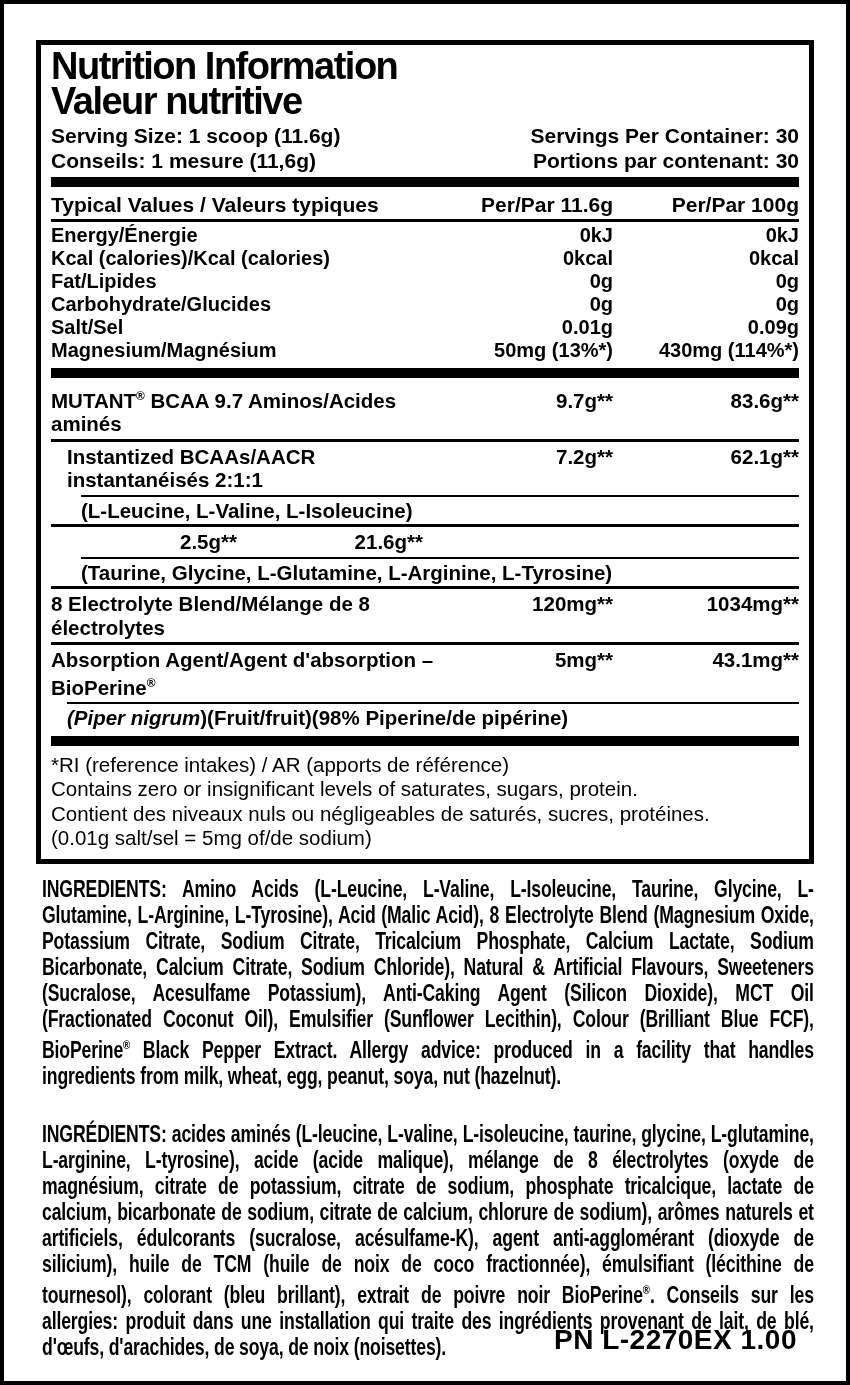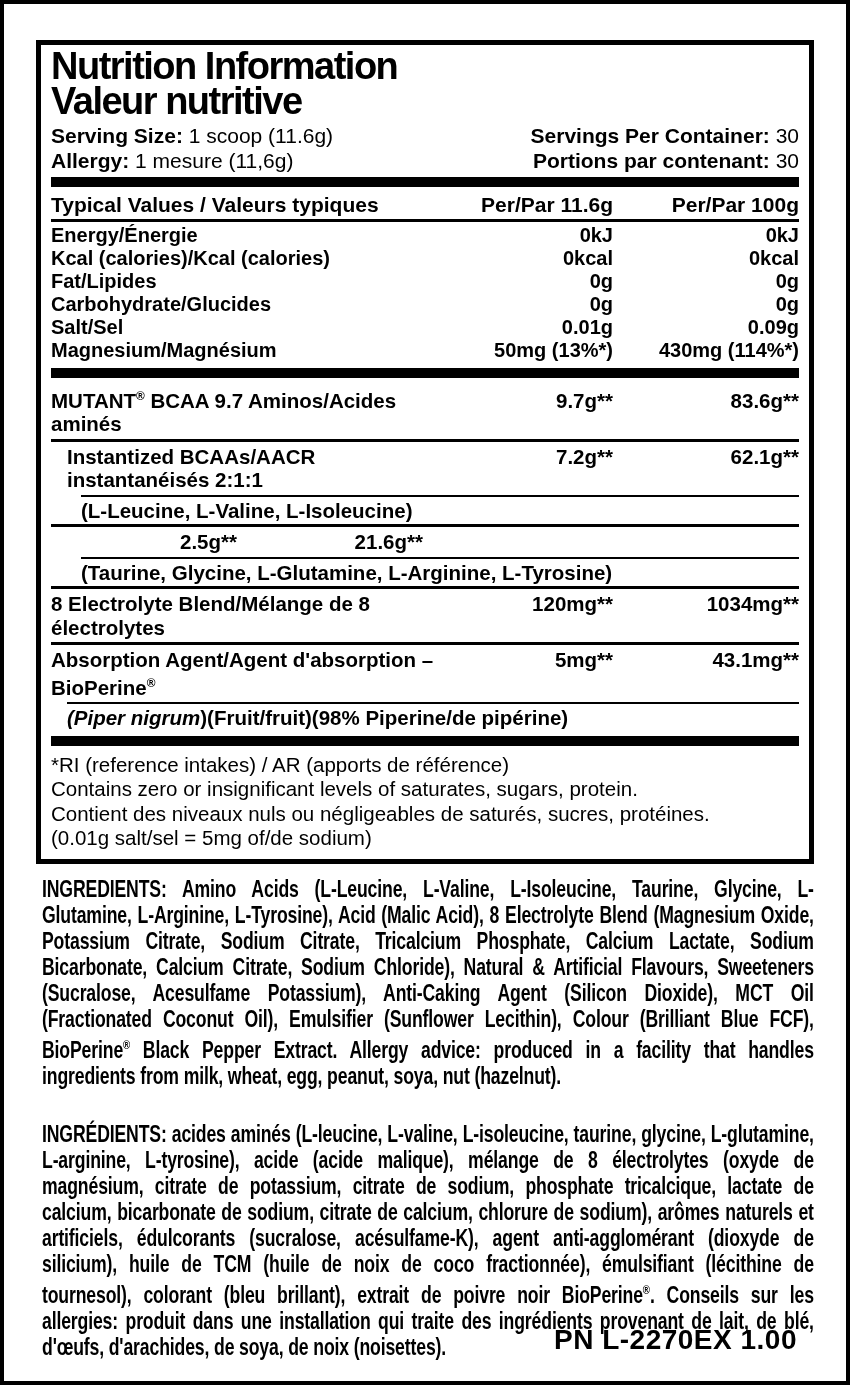--- a/index.html
+++ b/index.html
@@ -22,21 +22,21 @@
   }
   .title{
     font-size:38px;font-weight:bold;line-height:35px;
     letter-spacing:-1.5px;
   }
   .serving{margin-top:4px;}
   .serving-line{
     display:flex;justify-content:space-between;
     font-size:21px;line-height:25px;font-weight:bold;
   }
-  .serving-line .val{font-weight:normal;}
+  .serving-line .val{font-weight:bold;}
   .bar{height:10px;background:#000;margin:4px 0;}
   .rule{height:3px;background:#000;}
   .rule-thin{height:2px;background:#000;margin-left:16px;}
   .rule-thin2{height:2px;background:#000;margin-left:30px;}
   .hdr-row{
     display:flex;align-items:baseline;
     font-size:21px;font-weight:bold;line-height:22px;
     padding:3px 0;
   }
   .c1{flex:1;}
@@ -94,21 +94,21 @@
       <div>Nutrition Information</div>
       <div>Valeur nutritive</div>
     </div>
 
     <div class="serving">
       <div class="serving-line">
         <span><b>Serving Size:</b><span class="val"> 1 scoop (11.6g)</span></span>
         <span><b>Servings Per Container:</b><span class="val"> 30</span></span>
       </div>
       <div class="serving-line">
-        <span><b>Allergy:</b><span class="val"> 1 mesure (11,6g)</span></span>
+        <span><b>Conseils:</b><span class="val"> 1 mesure (11,6g)</span></span>
         <span><b>Portions par contenant:</b><span class="val"> 30</span></span>
       </div>
     </div>
 
     <div class="bar"></div>
 
     <div class="hdr-row">
       <span class="c1">Typical Values / Valeurs typiques</span>
       <span class="c2">Per/Par 11.6g</span>
       <span class="c3">Per/Par 100g</span>

